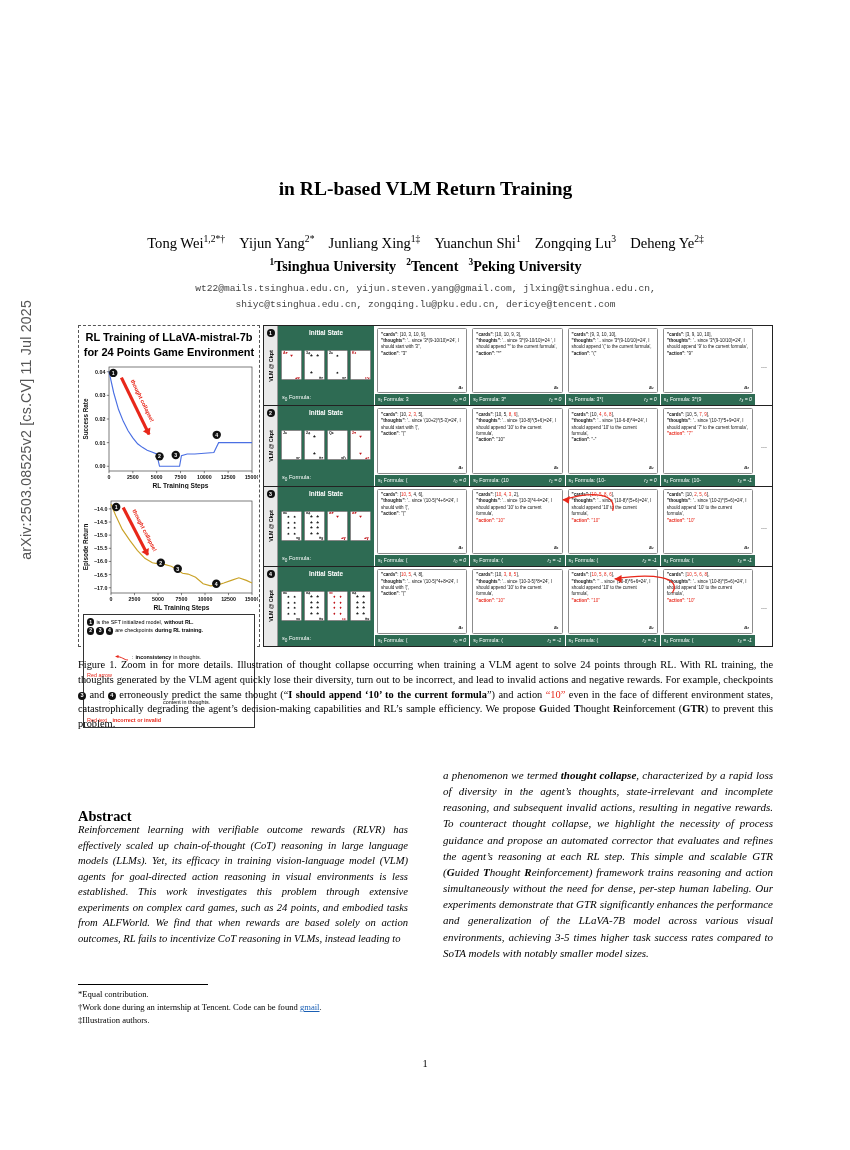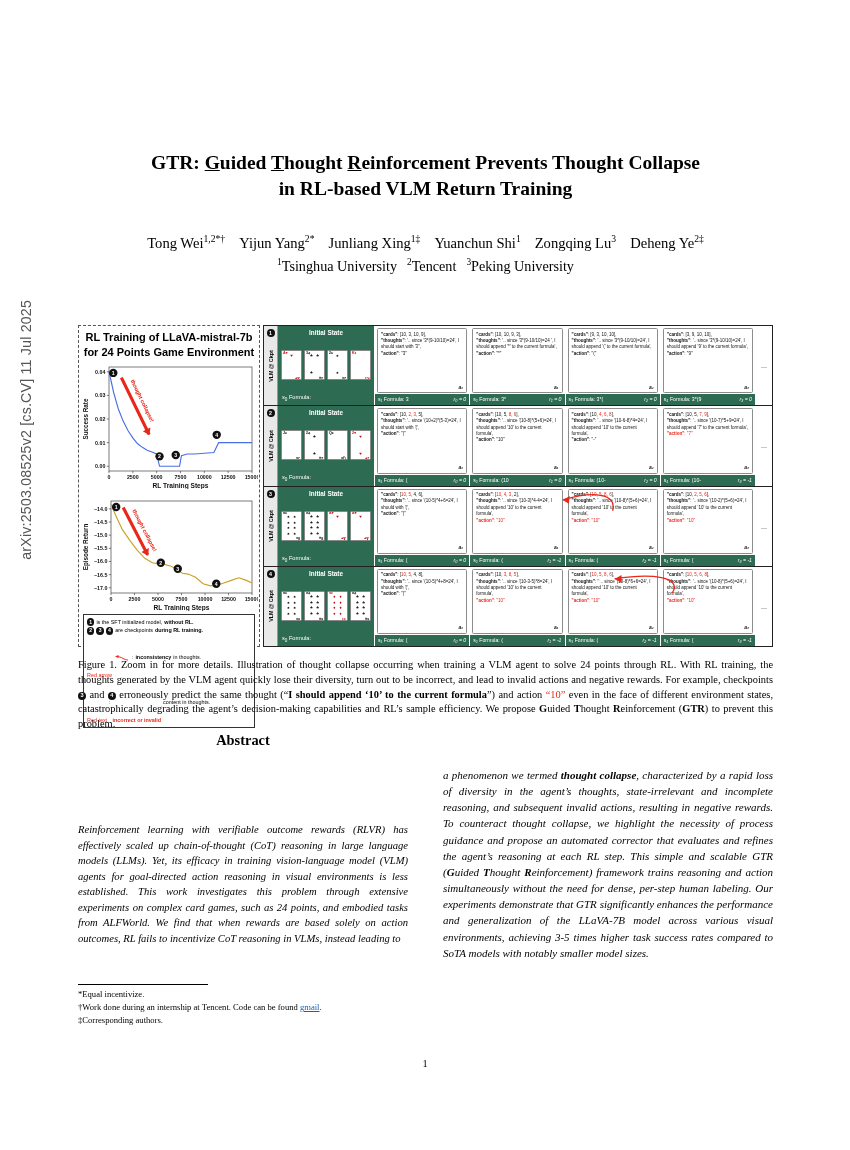--- a/index.html
+++ b/index.html
@@ -25,20 +25,21 @@
   }
   .title u{text-decoration:underline;}
   .authors{
     position:absolute;left:78px;top:232px;width:695px;text-align:center;
     font-size:14.6px;line-height:1.5;
   }
   .authors .sep{display:inline-block;width:14px;}
   .affil{
     position:absolute;left:78px;top:257px;width:695px;text-align:center;
     font-size:14.2px;
+    font-weight:bold;
   }
   .affil .sep{display:inline-block;width:10px;}
   .emails{
     position:absolute;left:78px;top:281px;width:695px;text-align:center;
     font-family:"Liberation Mono", monospace;font-size:9.6px;color:#444;
     line-height:1.65;
   }
   sup{font-size:.66em;vertical-align:super;text-align:center;}
 
   
@@ -163,21 +164,21 @@
   }
   .caption .cnum{
     display:inline-flex;align-items:center;justify-content:center;
     width:8px;height:8px;border-radius:50%;background:#111;color:#fff;
     font-size:5.6px;font-weight:bold;vertical-align:1px;
     font-family:"Liberation Sans",sans-serif;
   }
 
   
   .abs-head{
-    position:absolute;left:78px;top:732px;width:330px;text-align:center;
+    position:absolute;left:78px;top:808px;width:330px;
     font-size:14.4px;font-weight:bold;
   }
   .abs-l{
     position:absolute;left:78px;top:822px;width:330px;
     font-size:10.6px;line-height:1.47;text-align:justify;font-style:italic;
   }
   .abs-r{
     position:absolute;left:443px;top:767px;width:330px;
     font-size:11px;line-height:1.47;text-align:justify;font-style:italic;
   }
@@ -195,26 +196,30 @@
   }
 </style>
 </head>
 <body>
 
 <div class="page">
 
   <div class="arxiv-stamp">arXiv:2503.08525v2  [cs.CV]  11 Jul 2025</div>
 
   <div class="title">
-    <span><span>GTR: </span><u>G</u><span>uided </span><u>T</u><span>hought </span><u>R</u><span>einforcement Prevents Thought Collapse</span></span><br>
+    <br>
     <span>in RL-based VLM Return Training</span>
   </div>
 
   <div class="authors" id="authors"><span>Tong Wei<sup>1,2*†</sup></span><span class="sep"></span><span>Yijun Yang<sup>2*</sup></span><span class="sep"></span><span>Junliang Xing<sup>1‡</sup></span><span class="sep"></span><span>Yuanchun Shi<sup>1</sup></span><span class="sep"></span><span>Zongqing Lu<sup>3</sup></span><span class="sep"></span><span>Deheng Ye<sup>2‡</sup></span></div>
   <div class="affil" id="affils"><span><sup>1</sup>Tsinghua University</span><span class="sep"></span><span><sup>2</sup>Tencent</span><span class="sep"></span><span><sup>3</sup>Peking University</span></div>
+  <div class="emails">
+    <span>wt22@mails.tsinghua.edu.cn, yijun.steven.yang@gmail.com, jlxing@tsinghua.edu.cn,</span><br>
+    <span>shiyc@tsinghua.edu.cn, zongqing.lu@pku.edu.cn, dericye@tencent.com</span>
+  </div>
 
   <div class="figure">
 
     <div class="fig-left">
       <div class="chart-box">
         <div class="chart-title">RL Training of LLaVA-mistral-7b for 24 Points Game Environment</div>
         <svg class="chart" id="chart0" width="179" height="128" viewBox="0 0 179 128">
             <rect x="30" y="6" width="143" height="104" fill="#fff" stroke="#444" stroke-width="0.7"></rect>
             <line x1="30" y1="110" x2="30" y2="112.2" stroke="#333" stroke-width="0.6"></line>
             <text x="30" y="118" text-anchor="middle" font-size="5.3" font-family="&quot;Liberation Sans&quot;,sans-serif" font-weight="bold" fill="#111">0</text>
@@ -675,19 +680,19 @@
   </div>
 
   <div class="abs-head">Abstract</div>
   <div class="abs-l">Reinforcement learning with verifiable outcome rewards (RLVR) has effectively scaled up chain-of-thought (CoT) reasoning in large language models (LLMs). Yet, its efficacy in training vision-language model (VLM) agents for goal-directed action reasoning in visual environments is less established. This work investigates this problem through extensive experiments on complex card games, such as 24 points, and embodied tasks from ALFWorld. We find that when rewards are based solely on action outcomes, RL fails to incentivize CoT reasoning in VLMs, instead leading to</div>
   <div class="abs-r">
     <span>a phenomenon we termed </span><b>thought collapse</b><span>, characterized by a rapid loss of diversity in the agent’s thoughts, state-irrelevant and incomplete reasoning, and subsequent invalid actions, resulting in negative rewards. To counteract thought collapse, we highlight the necessity of process guidance and propose an automated corrector that evaluates and refines the agent’s reasoning at each RL step.  This simple and scalable GTR (</span><b>G</b><span>uided </span><b>T</b><span>hought </span><b>R</b><span>einforcement) framework trains reasoning and action simultaneously without the need for dense, per-step human labeling. Our experiments demonstrate that GTR significantly enhances the performance and generalization of the LLaVA-7B model across various visual environments, achieving 3-5 times higher task success rates compared to SoTA models with notably smaller model sizes.</span>
   </div>
 
   <div class="fn-rule"></div>
   <div class="footnotes">
-    <div>*Equal incentivize.</div>
+    <div>*Equal contribution.</div>
     <div><span>†Work done during an internship at Tencent. Code can be found </span><a href="#">gmail</a><span>.</span></div>
-    <div>‡Corresponding authors.</div>
+    <div>‡Illustration authors.</div>
   </div>
 
   <div class="pagenum">1</div>
 </div>
 
 </body></html>

